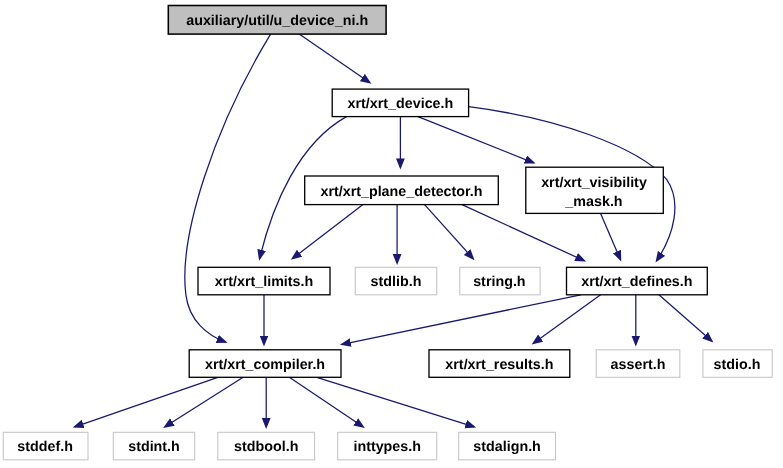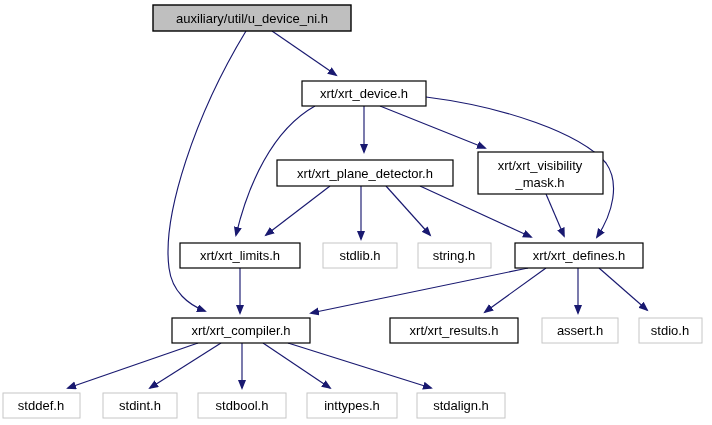--- a/index.html
+++ b/index.html
@@ -7,20 +7,21 @@
     padding: 0;
     background: #ffffff;
     font-family: "Liberation Sans", "DejaVu Sans", sans-serif;
   }
   .canvas {
     position: relative;
     width: 712px;
     height: 425px;
     background: #ffffff;
     overflow: hidden;
+    font-weight: bold;
   }
   svg { display: block; }
   .edge {
     fill: none;
     stroke: #191970;
     stroke-width: 1.15;
   }
   .node rect {
     fill: #ffffff;
     stroke: #000000;

